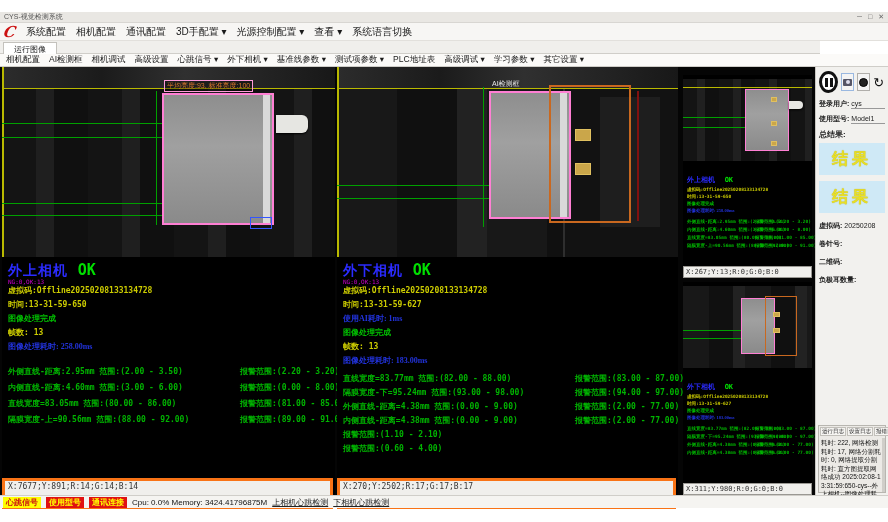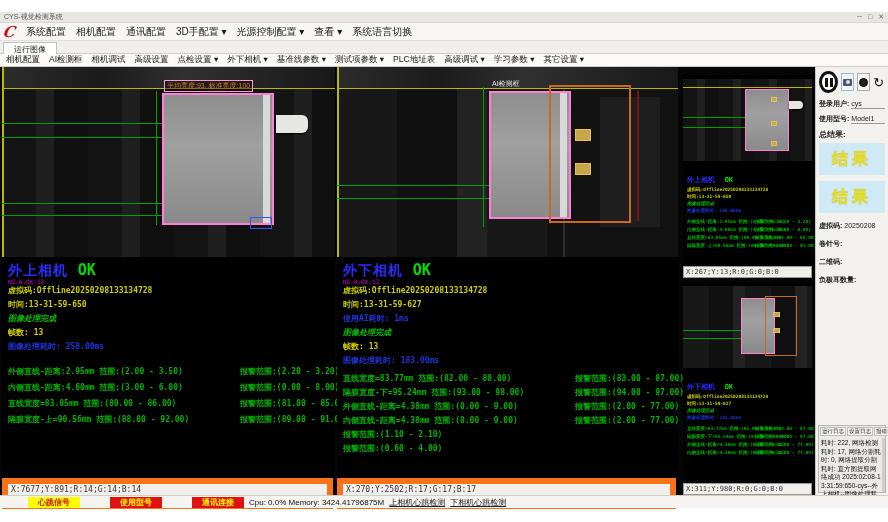--- a/index.html
+++ b/index.html
@@ -5,21 +5,21 @@
   * { margin:0; padding:0; box-sizing:border-box; }
   html,body { width:888px; height:522px; background:#ffffff; font-family:"Liberation Sans",sans-serif; position:relative; overflow:hidden; }
   .abs { position:absolute; }
 
   
   .titlebar { top:12px; left:0; width:888px; height:11px; background:#e9e7e3; border-bottom:1px solid #d8d6d2; font-size:7px; color:#555; display:flex; align-items:center; padding:0 4px; }
   .win-controls { margin-left:auto; display:flex; gap:6px; color:#666; font-size:7px; }
   .menubar { top:23px; left:0; width:888px; height:18px; background:#f7f6f4; border-bottom:1px solid #e2e0dc; display:flex; align-items:center; gap:10px; padding-left:4px; font-size:10px; color:#1a1a1a; }
   .logo { color:#cc1111; font-weight:bold; font-style:italic; font-size:15px; font-family:"DejaVu Serif",serif; transform:skewX(-12deg); }
   .menu-item { cursor:default; white-space:nowrap; }
-  .tabrow { top:41px; left:0; width:888px; height:13px; background:#f0efec; border-bottom:1px solid #d0cec9; }
+  .tabrow { top:41px; left:0; width:820px; height:13px; background:#f0efec; border-bottom:1px solid #d0cec9; }
   .tab { position:absolute; left:3px; top:1px; height:12px; background:#ffffff; border:1px solid #c4c2bd; border-bottom:none; font-size:8px; padding:1px 10px 0 10px; color:#222; }
   .toolbar { top:54px; left:0; width:888px; height:13px; background:#fbfaf8; border-bottom:1px solid #cfcdc8; display:flex; align-items:center; gap:9px; padding-left:6px; font-size:8.5px; color:#1a1a1a; white-space:nowrap; }
 
   
   .main { top:67px; left:0; width:888px; height:428px; background:#050505; }
   .campanel { position:absolute; top:0; background:#000; }
   .cam-img { position:absolute; top:0; left:0; right:0; height:190px; background:#0d0d0d; overflow:hidden; }
   .vline-y { position:absolute; width:2px; background:#b9b900; top:0; height:190px; }
   .hline-y { position:absolute; left:0; right:0; height:1px; background:#b9b900; }
   .gline { position:absolute; height:1px; background:#00a000; }
@@ -35,24 +35,24 @@
   .gold { position:absolute; background:#caa64a; border:1px solid #e0c060; }
   .ai-label { position:absolute; color:#e8e8e8; font-size:7px; white-space:nowrap; }
 
   
   .cam-text { position:absolute; left:6px; top:190px; right:2px; font-family:"DejaVu Sans Mono",monospace; }
   .cam-title-row { margin-top:4px; line-height:18px; white-space:nowrap; }
   .cam-title { color:#2b2bff; font-weight:bold; font-size:14px; letter-spacing:1px; }
   .cam-ok { color:#00e000; font-weight:bold; font-size:15px; }
   .cam-sub { color:#cc00cc; font-size:6px; line-height:5px; display:block; }
   .iline { font-size:8px; font-weight:bold; line-height:14px; white-space:nowrap; }
-  .c-yellow { color:#cdcd00; } .c-green { color:#00c000;font-style:italic; } .c-blue { color:#2233dd; }
+  .c-yellow { color:#cdcd00; } .c-green { color:#00c000; } .c-blue { color:#2233dd;font-family:Liberation Serif, serif; }
   .mrows { margin-top:10px; }
   .mrow { display:grid; grid-template-columns:232px 1fr; font-size:8px; font-weight:bold; color:#00b400; line-height:16px; white-space:nowrap; }
-  .coordbar { position:absolute; left:0; right:2px; top:411px; height:31px; background:#f0efec; border:6px solid #f97316; font-family:"DejaVu Sans Mono",monospace; font-size:8px; color:#333; padding:1px 3px; }
+  .coordbar { position:absolute; left:0; right:2px; top:411px; height:31px; background:#f0efec; border:3px solid #f97316; font-family:"DejaVu Sans Mono",monospace; font-size:8px; color:#333; padding:1px 3px; }
 
   
   .preview { position:absolute; left:683px; width:129px; background:#000; }
   .pimg { position:absolute; top:4px; left:0; right:0; height:82px; background:#101010; overflow:hidden; }
   .ptext { position:absolute; left:4px; font-family:"DejaVu Sans Mono",monospace; white-space:nowrap; }
   .ptitle { color:#2b2bff; font-weight:bold; font-size:7px; }
   .pok { color:#00e000; font-weight:bold; font-size:7px; }
   .pline { font-size:4.5px; line-height:7px; font-weight:bold; }
   .pmrow { display:grid; grid-template-columns:68px 1fr; font-size:4.5px; color:#00b400; line-height:8px; font-weight:bold; }
   .pcoord { position:absolute; left:0; right:0; height:12px; background:#f0efec; border:1px solid #9a9893; font-family:"DejaVu Sans Mono",monospace; font-size:7px; color:#333; padding:1px 2px; }
@@ -74,21 +74,21 @@
   .resblock { background:#cfe9f6; height:32px; margin-bottom:6px; display:flex; align-items:center; justify-content:center; font-weight:bold; font-size:16px; color:#e8df25; letter-spacing:4px; font-family:"DejaVu Serif",serif; text-shadow:0 0 1px #b8a600; }
   .kv { margin-top:8px; font-weight:bold; white-space:nowrap; }
   .logbox { position:absolute; left:2px; right:2px; top:358px; bottom:2px; background:#eceae6; border:1px solid #b8b6b0; }
   .logtabs { display:flex; gap:1px; padding:1px; }
   .logtab { background:#f6f5f2; border:1px solid #c2c0ba; font-size:5.5px; padding:0 1px; white-space:nowrap; cursor:pointer; }
   .logtext { font-size:6.5px; line-height:8.5px; padding:2px; color:#111; word-break:break-all; }
   .logscroll { position:absolute; right:0; top:12px; bottom:0; width:3px; background:#d0cec9; }
 
   
   .statusbar { top:495px; left:0; width:888px; height:13px; background:#f5f4f1; border-top:1px solid #d0cec9; display:flex; align-items:center; gap:5px; padding-left:3px; font-size:8px; color:#111; }
-  .badge { font-weight:bold; padding:0 10px; line-height:11px;margin-left:25px; }
+  .badge { font-weight:bold; padding:0 3px; line-height:11px; }
   .b-yellow { background:#ffff00; color:#cc1111; }
   .b-red { background:#e01111; color:#ffff00; }
   .sb-link { text-decoration:underline; color:#222; cursor:pointer; }
 </style>
 </head>
 <body>
 
 <div class="abs titlebar">
   <span>CYS-视觉检测系统</span>
   <span class="win-controls">
@@ -111,21 +111,21 @@
 
 <div class="abs tabrow">
   <div class="tab">运行图像</div>
 </div>
 
 <div class="abs toolbar">
   <span>相机配置</span>
   <span>AI检测框</span>
   <span>相机调试</span>
   <span>高级设置</span>
-  <span>点检设置 ▾</span>
+  <span>心跳信号 ▾</span>
   <span>外下相机 ▾</span>
   <span>基准线参数 ▾</span>
   <span>测试项参数 ▾</span>
   <span>PLC地址表</span>
   <span>高级调试 ▾</span>
   <span>学习参数 ▾</span>
   <span>其它设置 ▾</span>
 </div>
 
 <div class="abs main">

